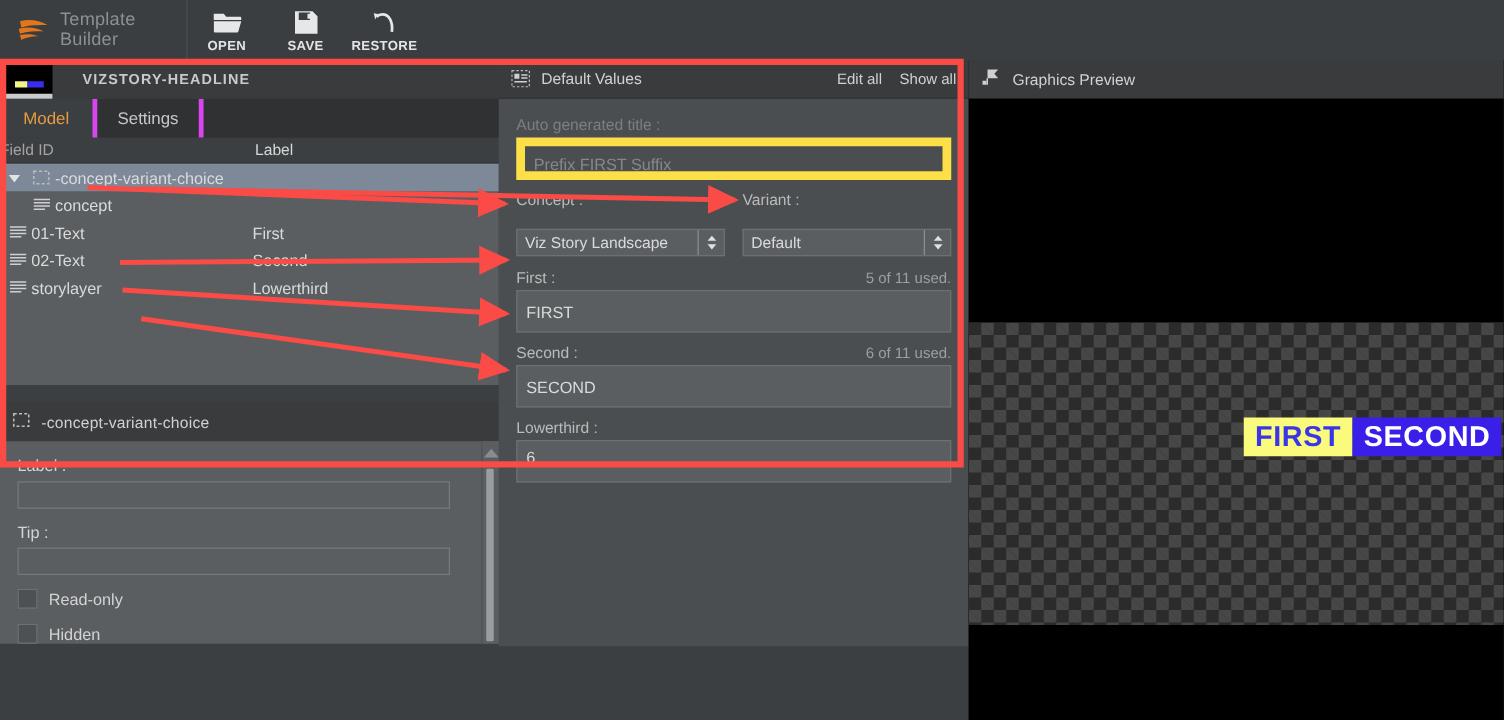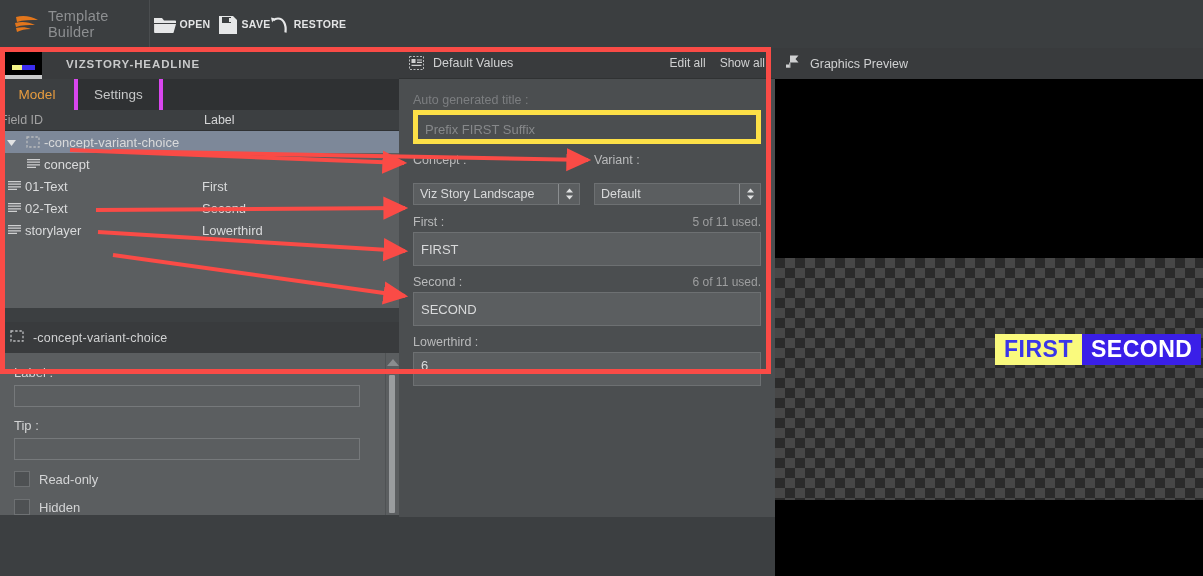--- a/index.html
+++ b/index.html
@@ -20,21 +20,21 @@
     display:flex;align-items:stretch;
   }
   .brand{
     width:150px;height:48px;display:flex;align-items:center;gap:8px;
     padding-left:14px;box-sizing:border-box;
     border-right:1px solid #4a4d4f;
   }
   .brand-logo{width:26px;height:22px;flex:0 0 auto;}
   .brand-text{color:#8d8f91;font-size:14.5px;letter-spacing:.2px;}
   .tb-btn{
-    width:63px;height:48px;display:flex;flex-direction:row;
+    width:63px;height:48px;display:flex;flex-direction:column;
     align-items:center;justify-content:center;gap:3px;cursor:default;
   }
   .tb-btn .ico{height:22px;display:flex;align-items:flex-end;}
   .tb-btn .lbl{font-size:10.5px;font-weight:bold;letter-spacing:.3px;color:#e3e4e5;}
   .tb-spacer{flex:1 1 auto;}
 
   
   .col-left{
     position:absolute;left:0;top:48px;width:399px;height:472px;
     background:#3c3f41;
@@ -122,21 +122,21 @@
     width:100%;box-sizing:border-box;height:22px;background:#5b5e60;border:1px solid #6d7072;
     color:#d9dadb;font-size:12.5px;line-height:20px;padding:0 26px 0 6px;
     white-space:nowrap;overflow:hidden;
   }
   .selarrow{
     position:absolute;right:1px;top:1px;width:20px;height:20px;
     display:flex;flex-direction:column;align-items:center;justify-content:center;gap:2px;
     border-left:1px solid #8b8e90;
   }
   .autotitle-box{
-    width:100%;box-sizing:border-box;height:34px;background:#4b4e50;border:5px solid #fde047;
+    width:100%;box-sizing:border-box;height:34px;background:#4b4e50;border:7px solid #fde047;
     color:#86888a;font-size:13px;padding:7px;
   }
 
   
   .props-head{
     height:31px;background:#393b3d;display:flex;align-items:center;padding:0 10px;
     box-sizing:border-box;
   }
   .props-title{font-size:12.5px;color:#d0d1d2;margin-left:9px;letter-spacing:.2px;}
   .props-body{

